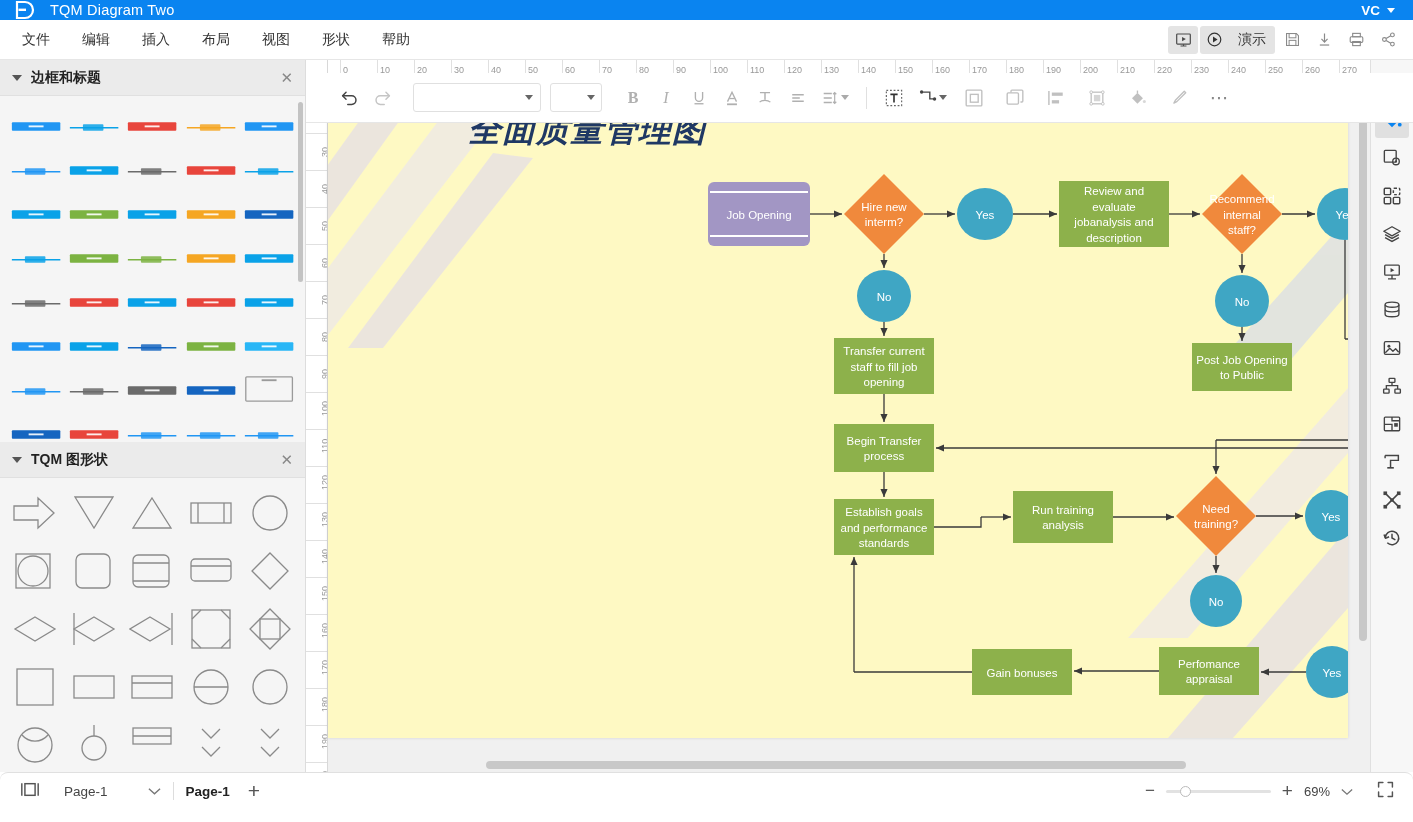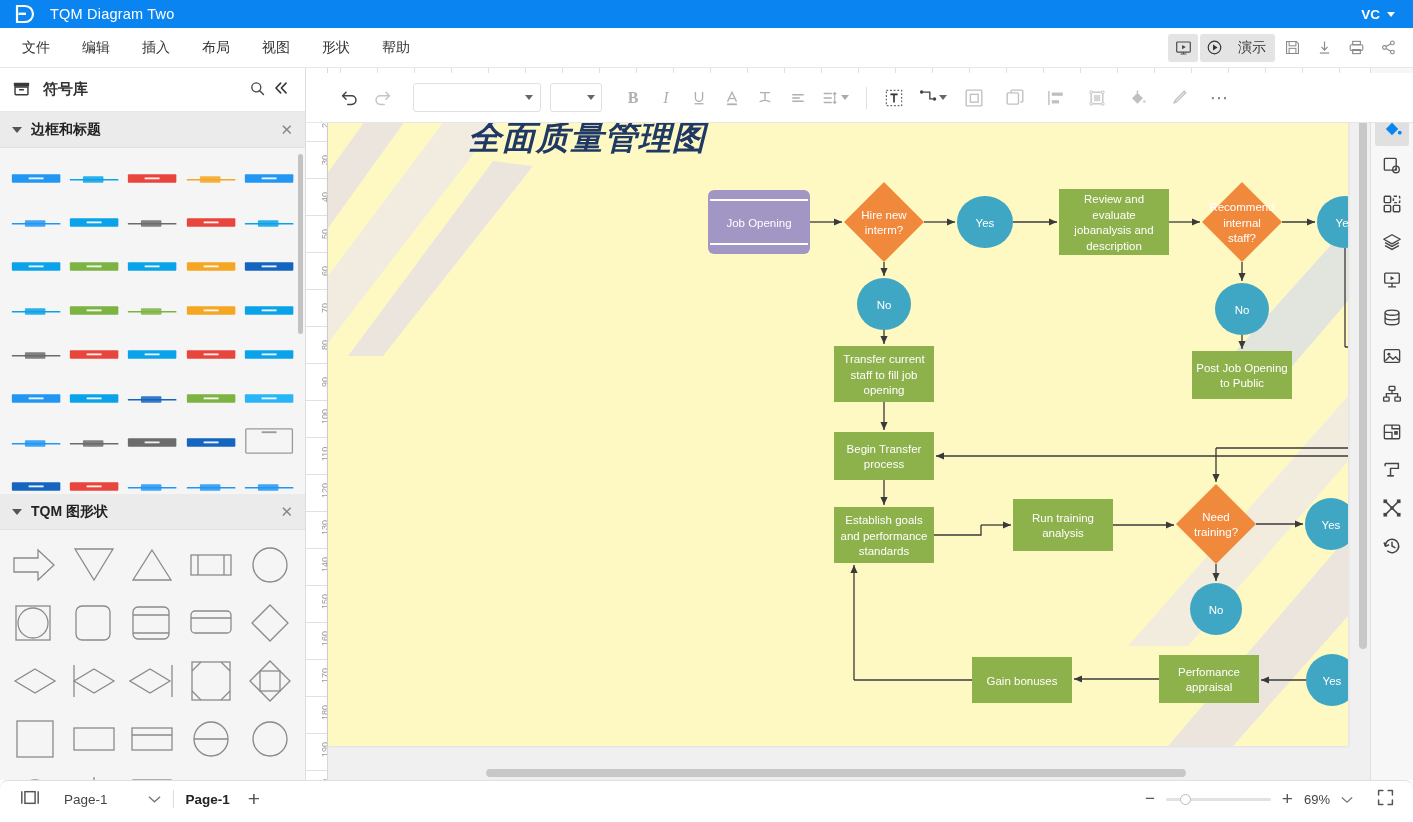--- a/index.html
+++ b/index.html
@@ -6,21 +6,21 @@
   html,body { width:1413px; height:822px; overflow:hidden; }
   body {
     font-family: "Liberation Sans", "DejaVu Sans", sans-serif;
     font-size: 13px;
     color: #333;
     background:#fff;
   }
 
   
   #titlebar {
-    height:28px; background:#0a84f0; display:flex; align-items:center;
+    height:20px; background:#0a84f0; display:flex; align-items:center;
     padding:0 12px; color:#fff;
   }
   #titlebar .logo { width:24px; height:24px; display:flex; align-items:center; justify-content:center; }
   #titlebar .doc-title { margin-left:14px; font-size:14.5px; letter-spacing:.2px; }
   #titlebar .spacer { flex:1; }
   #titlebar .account { display:flex; align-items:center; gap:7px; font-size:13.5px; font-weight:bold; padding-right:6px;}
   .caret-d { width:0;height:0;border-left:4.5px solid transparent;border-right:4.5px solid transparent;border-top:5px solid currentColor; }
 
   
   #menubar { height:40px; background:#fff; display:flex; align-items:center; padding-left:6px; border-bottom:1px solid #e6e6e6;}
@@ -154,41 +154,20 @@
           <circle cx="14.6" cy="15.4" r="2.2" fill="none" stroke="#8a8a8a" stroke-width="1.3"></circle>
           <path d="M7.2 8.9 L12.6 5.7 M7.2 11.1 L12.6 14.3" stroke="#8a8a8a" stroke-width="1.3"></path>
         </svg>
     </div>
   </div>
 </div>
 
 <div id="main">
 
   <div id="leftpanel">
-    <div id="lib-header">
-      <span>
-        <svg width="19" height="19" viewBox="0 0 20 20">
-            <rect x="2" y="4" width="16" height="4" rx=".6" fill="#3a3a3a"></rect>
-            <path d="M3.2 8.5 h13.6 v7.2 a.8 .8 0 0 1 -.8 .8 H4 a.8 .8 0 0 1 -.8 -.8 Z" fill="none" stroke="#3a3a3a" stroke-width="1.5"></path>
-            <rect x="7.3" y="10.6" width="5.4" height="1.6" rx=".5" fill="#3a3a3a"></rect>
-          </svg>
-      </span>
-      <span class="lib-title">符号库</span>
-      <span class="hicon">
-        <svg width="17" height="17" viewBox="0 0 20 20">
-            <circle cx="8.6" cy="8.6" r="5.3" fill="none" stroke="#4a4a4a" stroke-width="1.6"></circle>
-            <path d="M12.6 12.6 L17 17" stroke="#4a4a4a" stroke-width="1.8" stroke-linecap="round"></path>
-          </svg>
-      </span>
-      <span class="hicon">
-        <svg width="18" height="18" viewBox="0 0 20 20">
-            <path d="M9.6 4.6 L4.4 10 L9.6 15.4 M15.6 4.6 L10.4 10 L15.6 15.4" fill="none" stroke="#333" stroke-width="1.7" stroke-linecap="round" stroke-linejoin="round"></path>
-          </svg>
-      </span>
-    </div>
 
     <div class="panel-section-head">
       <span class="tri"></span>
       <span>边框和标题</span>
       <span class="xbtn">✕</span>
     </div>
     <div class="panel-body" id="sec1-body">
       <div class="thumb-grid" id="thumbs">
           <div class="th">
             <svg viewBox="0 0 56 36">

